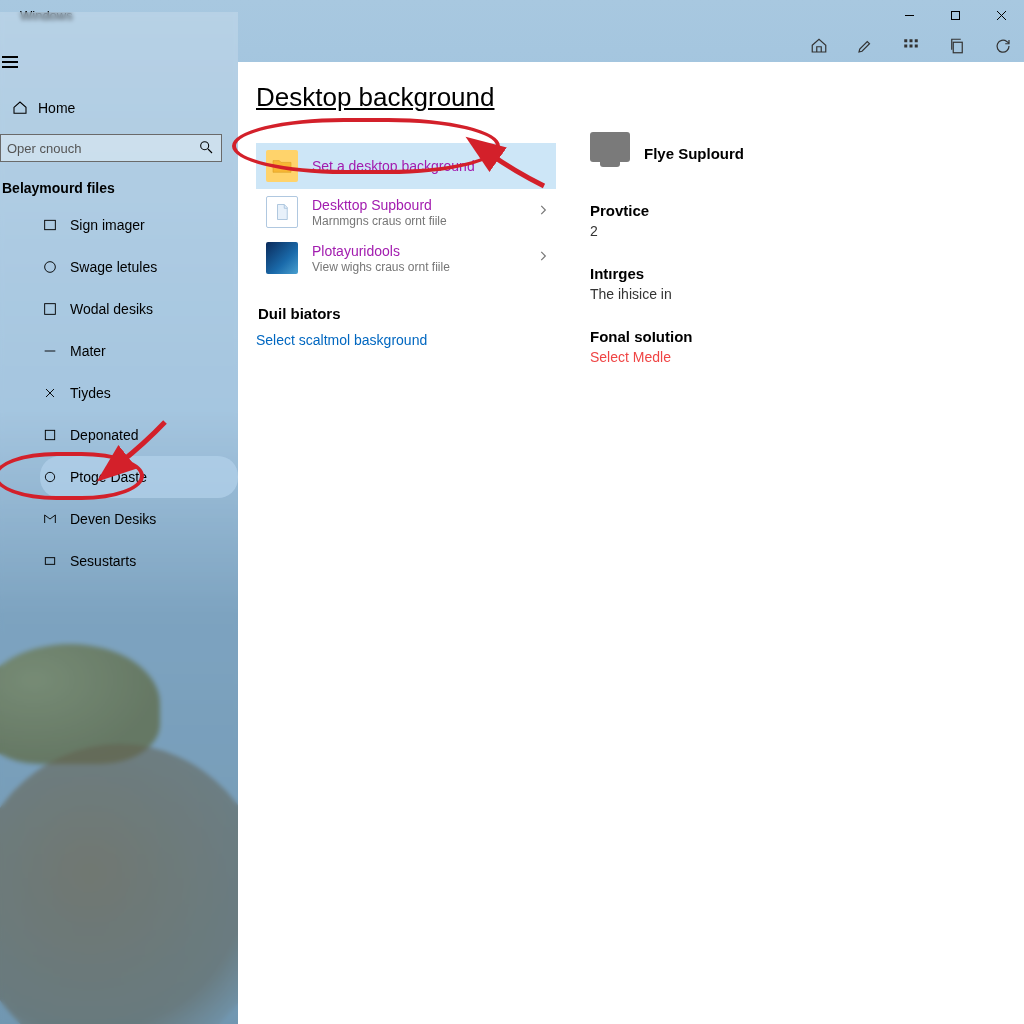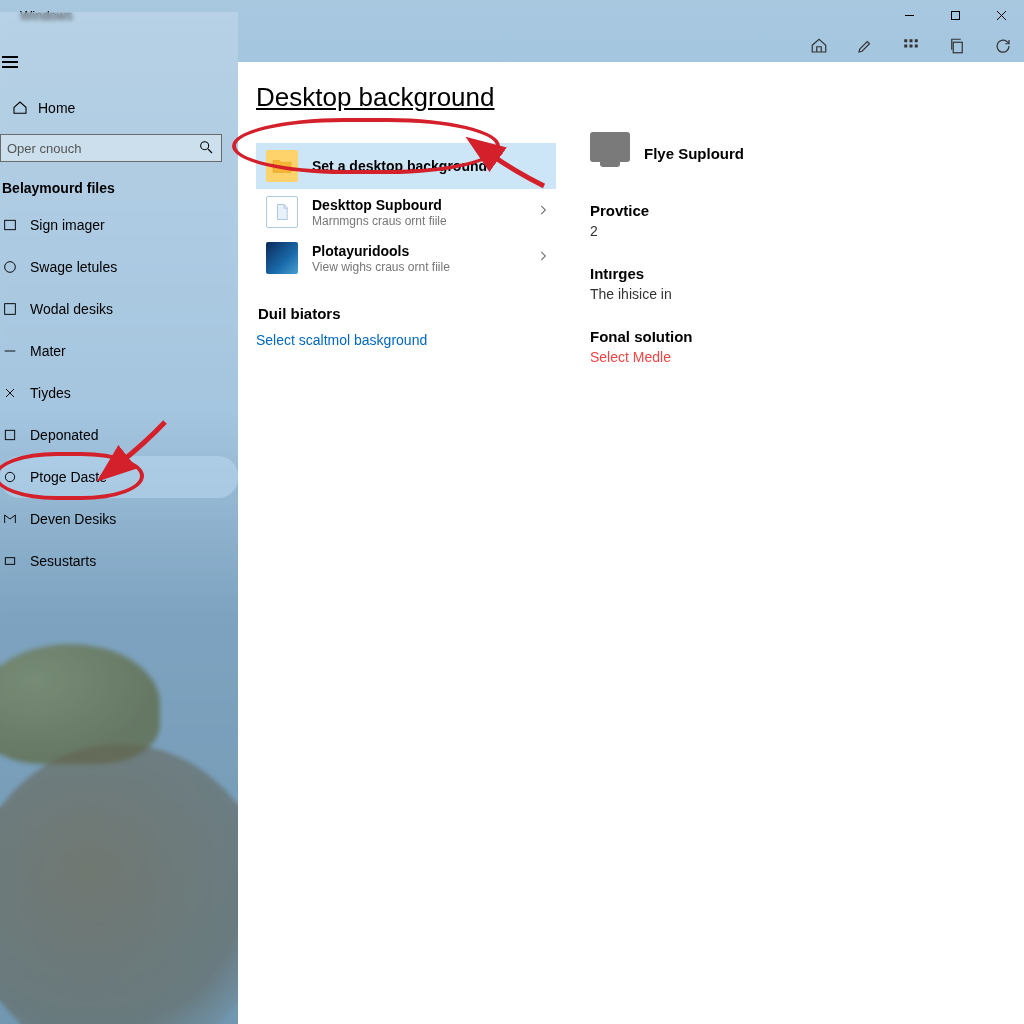--- a/index.html
+++ b/index.html
@@ -60,21 +60,21 @@
 .search-input {
   width: 222px; height: 28px; border: 1px solid #6a6a6a; background: rgba(255,255,255,0.35);
   font-size: 13px; padding: 0 28px 0 6px; color:#333;
 }
 .search-input::placeholder { color:#555; }
 .search-ic { position:absolute; right:14px; top:5px; width:16px; height:16px; }
 .search-ic svg { width:16px; height:16px; }
 
 .section-head { font-size:14px; font-weight:600; padding: 8px 0 8px 2px; }
 
-.sidebar-item { display:flex; align-items:center; gap:12px; height:42px; padding-left:2px; font-size:14px; color:#000; }
+.sidebar-item { display:flex; align-items:center; gap:12px; height:42px; padding-left:2px; font-size:14px; color:#000;margin-left:40px; }
 .sidebar-item .si-icon { width:16px; height:16px; display:inline-flex; }
 .sidebar-item .si-icon svg { width:16px; height:16px; }
 .sidebar-item.highlight { background: rgba(180,210,235,0.7); border-radius: 20px; }
 
 
 .content {
   position:absolute; left:238px; top:62px; right:0; bottom:0;
   background:#fff;
 }
 .content-inner { padding: 20px 18px 0 18px; display:flex; gap:34px; }
@@ -86,21 +86,21 @@
   display:flex; align-items:center; gap:14px; height:46px; padding:0 10px;
   position:relative;
 }
 .option-row.selected { background:#cde6f7; }
 .option-row .thumb { width:32px; height:32px; display:flex; align-items:center; justify-content:center; border-radius:2px; }
 .thumb.folder { background:#ffd36b; }
 .thumb.folder svg { width:22px; height:18px; }
 .thumb.doc { background:#fff; border:1px solid #b0c8e0; }
 .thumb.doc svg { width:18px; height:24px; }
 .thumb.pic { background: linear-gradient(135deg,#0a2a5a 0%, #1a6aaa 60%, #4aa0d0 100%); }
-.option-title { font-size:14px; color:#000000;font-weight:bold; }
+.option-title { font-size:14px; color:#a21caf; }
 .option-sub { font-size:12px; color:#767676; margin-top:1px; }
 .option-text { display:flex; flex-direction:column; }
 .option-row .chev { position:absolute; right:6px; top:14px; color:#767676; }
 .option-row .chev svg{ width:14px; height:14px;}
 
 .subsection-head { font-size:15px; font-weight:600; margin: 24px 0 10px 2px; }
 .link-text { font-size:14px; color:#0067c0; }
 
 .right-col { flex:1; padding-top: 50px; }
 .device-row { display:flex; align-items:flex-end; gap:14px; margin-bottom:40px; }

